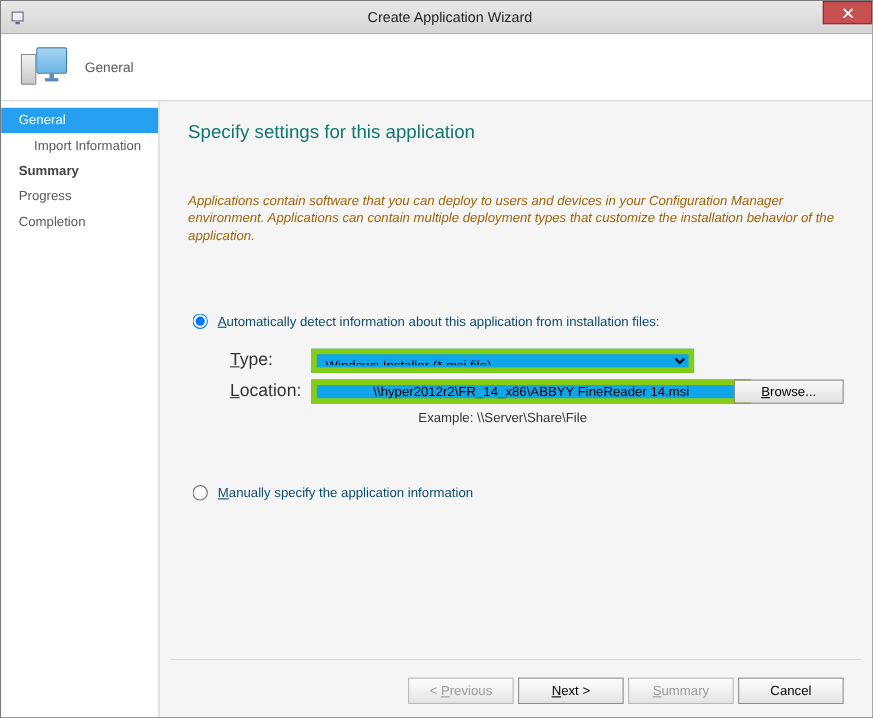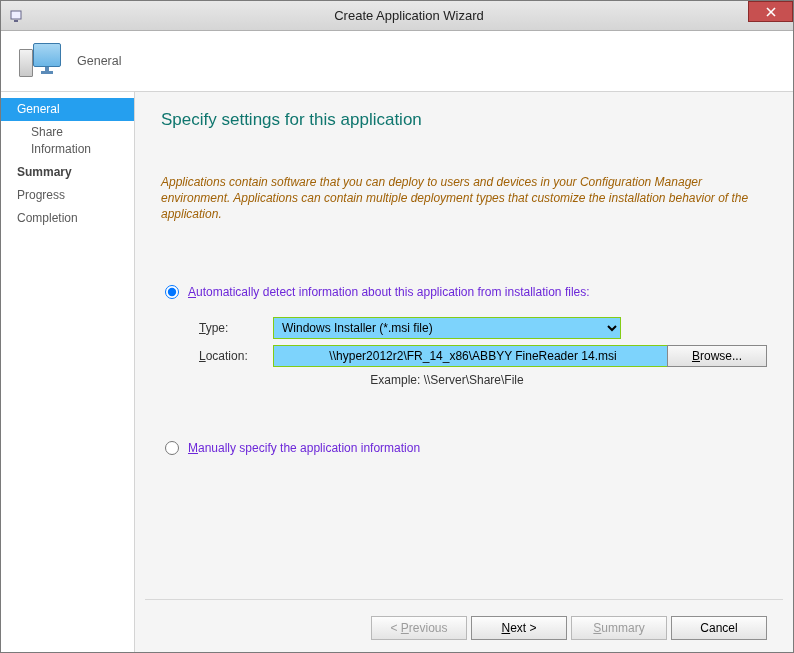--- a/index.html
+++ b/index.html
@@ -171,62 +171,62 @@
       gap: 9px;
       margin-bottom: 10px;
       padding-left: 4px;
     }
     .radio-row input[type=radio] {
       width: 14px;
       height: 14px;
     }
     .radio-row label {
       font-size: 12px;
-      color: #6d28d9;
+      color: #0c4a6e;
     }
     .form-grid {
       margin-left: 38px;
       margin-top: 8px;
       margin-bottom: 48px;
     }
     .form-row {
       display: grid;
       grid-template-columns: 64px 348px auto;
       column-gap: 10px;
       align-items: center;
       margin-bottom: 6px;
     }
     .form-row label {
-      font-size: 12px;
+      font-size: 16px;
       color: #333;
     }
     .form-row select, .form-row input[type=text] {
       font-family: inherit;
       font-size: 12px;
       padding: 2px 4px;
-      border: 1px solid #84cc16;
-      background: #7dd3fc;
+      border: 5px solid #84cc16;
+      background: #0ea5e9;
       height: 22px;
     }
     .form-row select {
       width: 348px;
     }
     .form-row input[type=text] {
       width: 400px;
       text-align: center;
     }
     .browse-btn {
       height: 22px;
       width: 100px;
       font-family: inherit;
       font-size: 12px;
       background: linear-gradient(#f9f9f9, #e1e1e1);
       border: 1px solid #888;
       cursor: pointer;
-      margin-left: 36px;
+      margin-left: 26px;
     }
     .example-text {
       font-size: 12px;
       color: #333;
       grid-column: 2;
       text-align: center;
     }
     .divider {
       position: absolute;
       bottom: 52px;
@@ -293,21 +293,21 @@
   <span class="banner-text">General</span>
 </div>
 
 <div class="content">
 
   <div class="sidebar">
     <div class="sidebar-item selected">
       <span>General</span>
     </div>
     <div class="sidebar-item sub">
-      <span>Share Information</span>
+      <span>Import Information</span>
     </div>
     <div class="sidebar-item bold">
       <span>Summary</span>
     </div>
     <div class="sidebar-item">
       <span>Progress</span>
     </div>
     <div class="sidebar-item">
       <span>Completion</span>
     </div>

